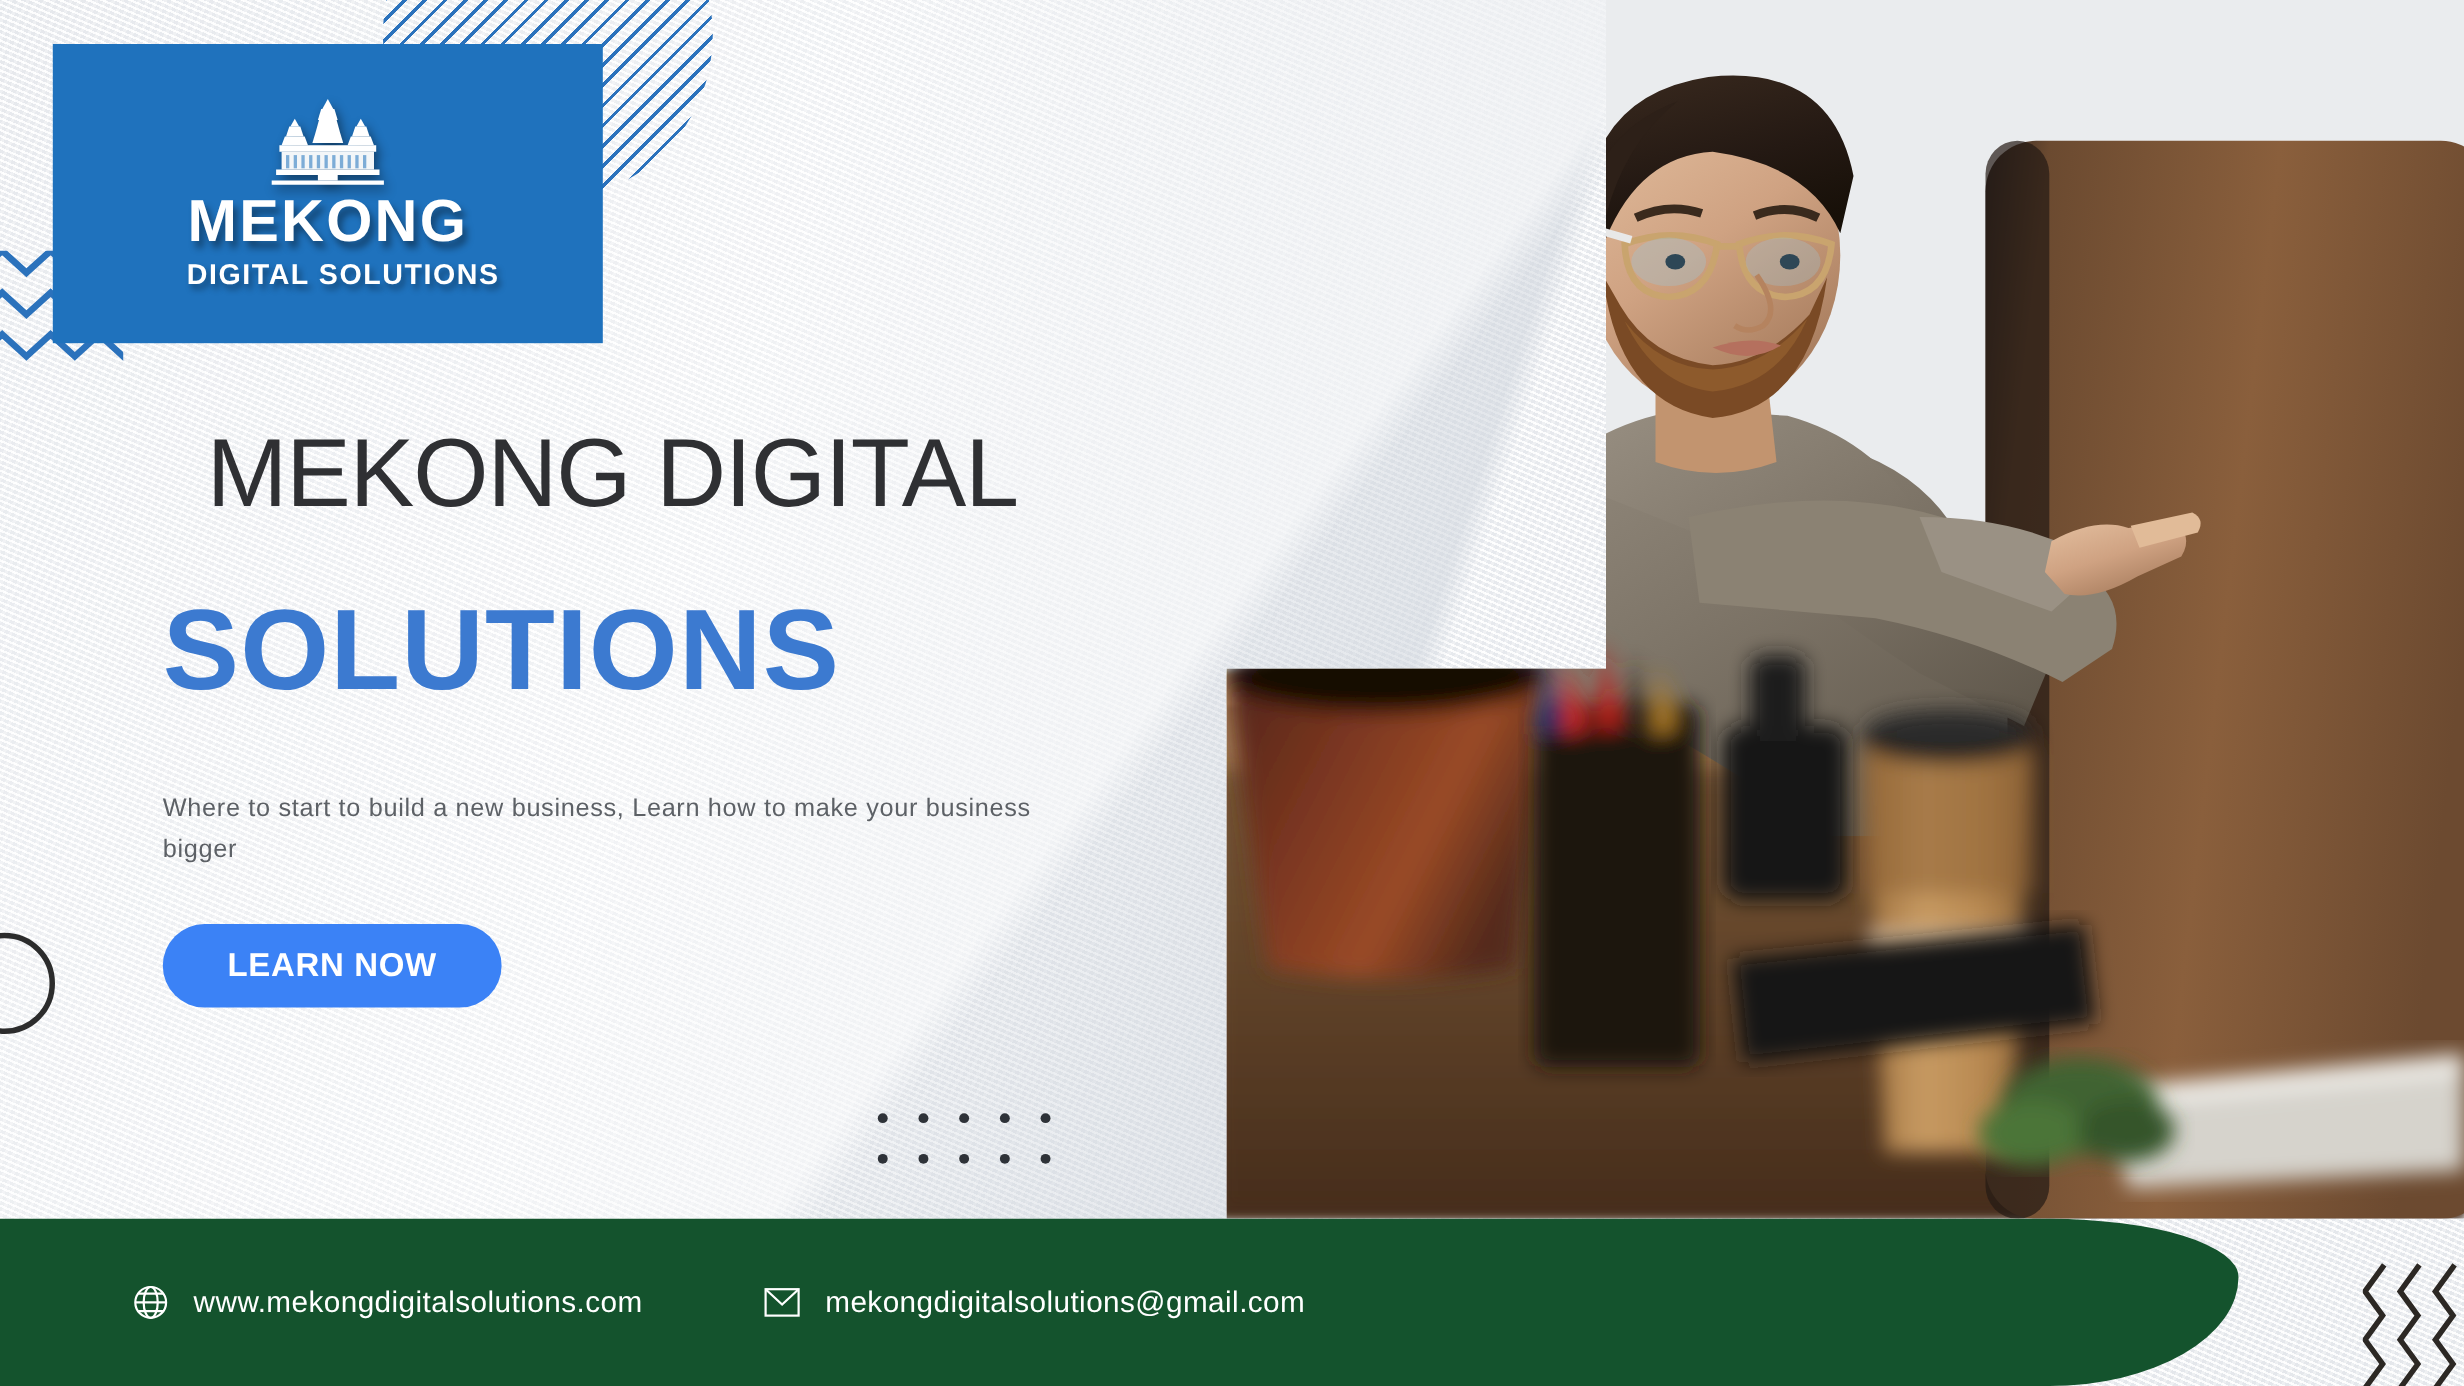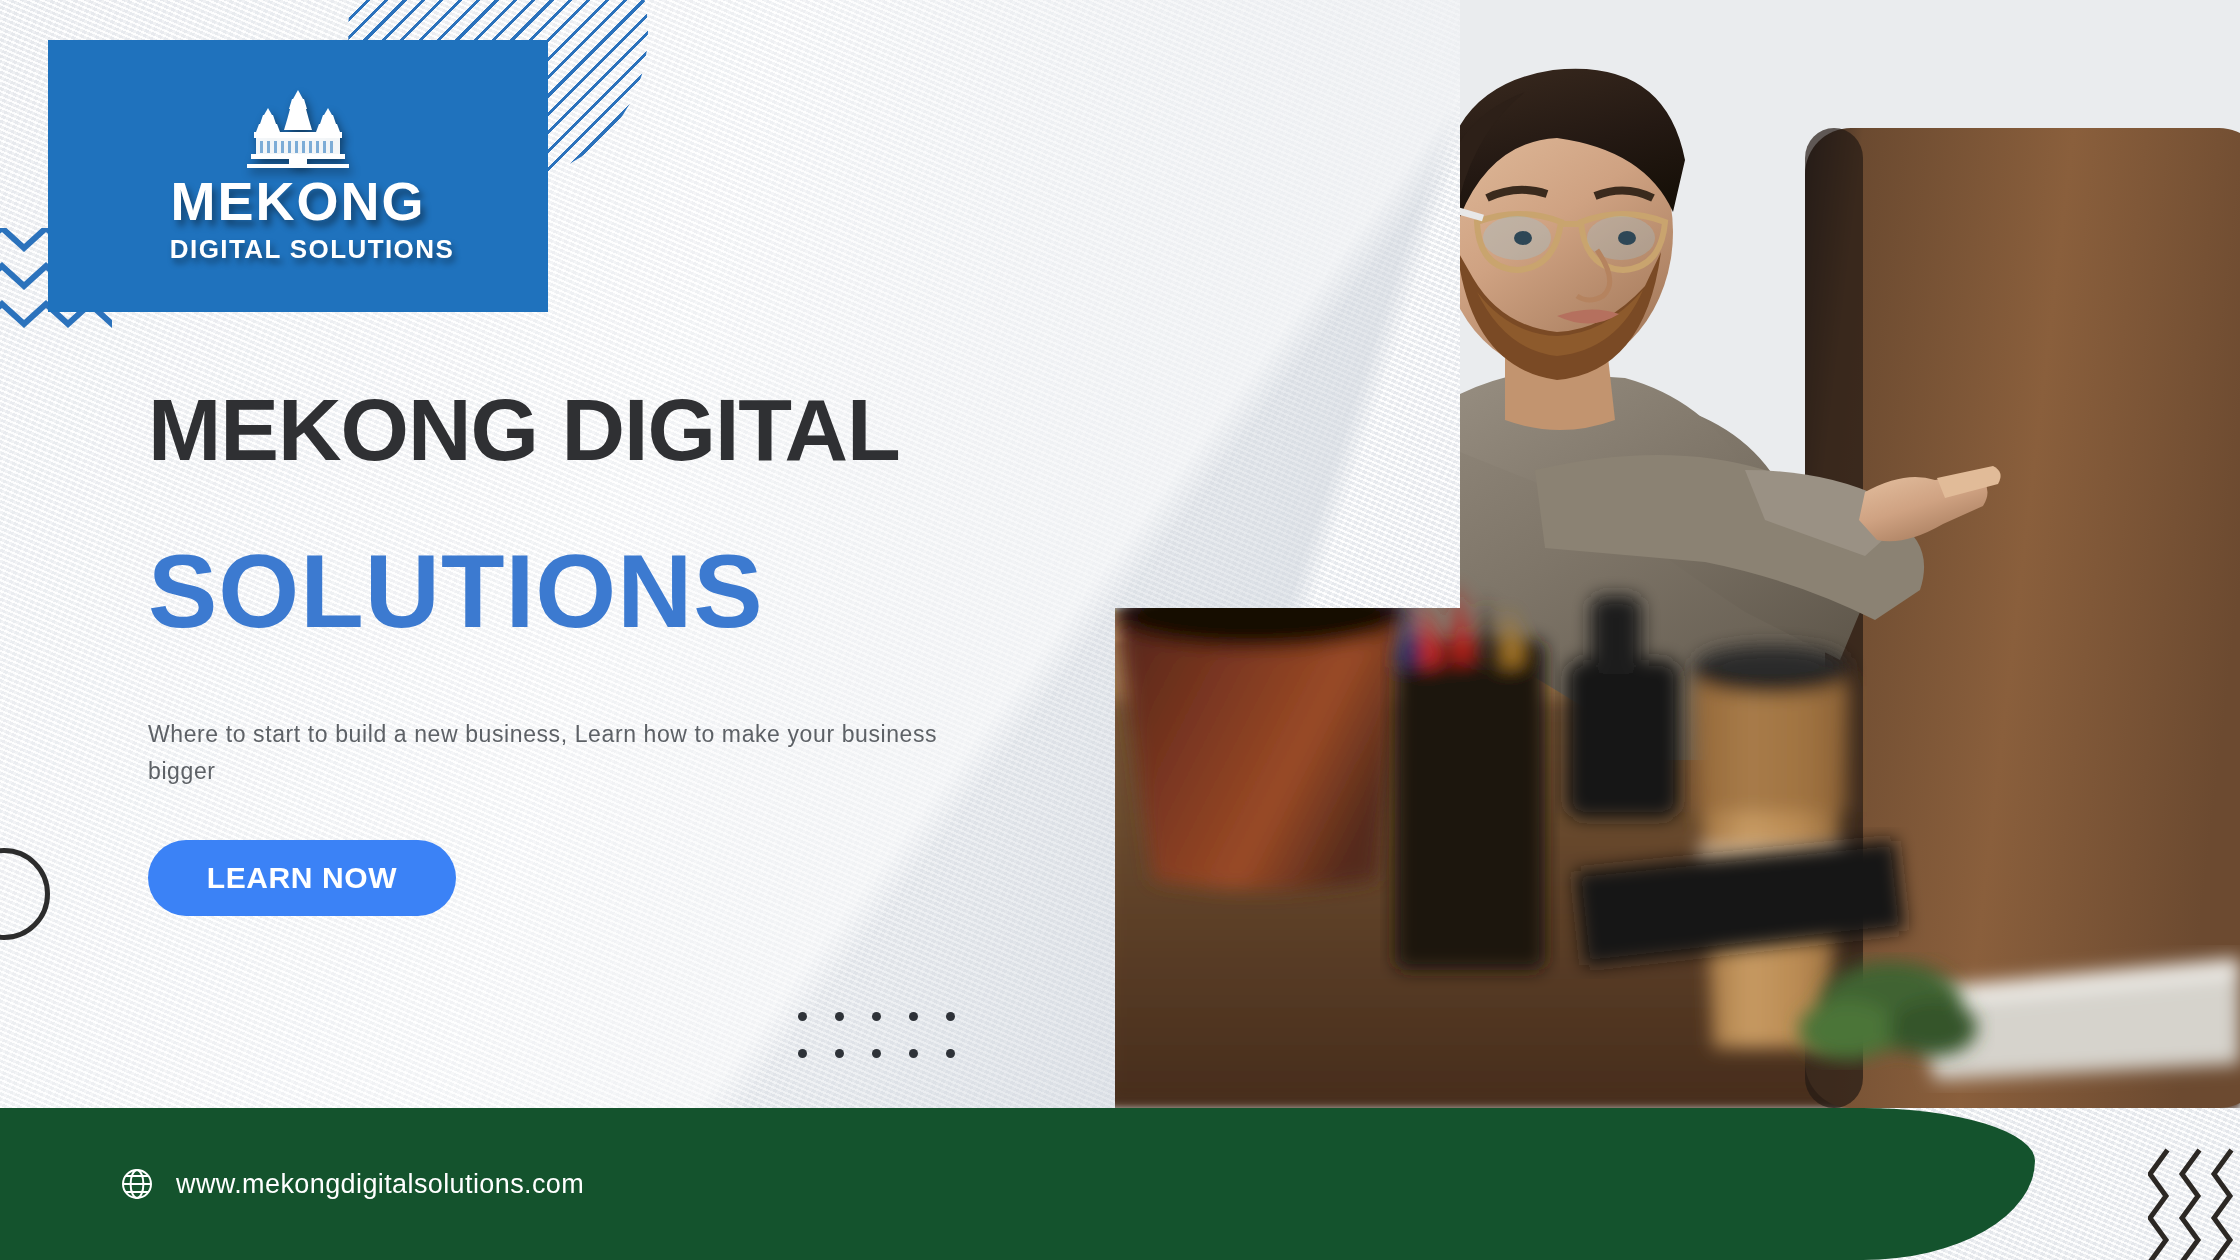--- a/index.html
+++ b/index.html
@@ -95,24 +95,25 @@
   .logo-sub {
     color:#ffffff;
     font-size:26px; font-weight:700;
     letter-spacing:1.4px; margin-top:6px;
     text-shadow:3px 5px 6px rgba(0,0,0,.4);
     margin-left:28px;
   }
   
   .content { position:absolute; left:148px; top:385px; z-index:6; width:1000px; }
   .head-line-1 {
-    font-size:88px; font-weight:700;
+    font-size:88px; font-weight:400;
     letter-spacing:-1px; line-height:1.02;
     color:#2f3033;
     white-space:nowrap;
+    margin-left:40px;
   }
   .head-line-2 {
     font-size:104px; font-weight:800;
     letter-spacing:1px; line-height:1.05;
     color:#3c7ad0;
     margin-top:62px;
     white-space:nowrap;
   }
   .subtitle {
     margin-top:70px;
@@ -437,20 +438,29 @@
           <circle cx="17" cy="17" r="14"></circle>
           <ellipse cx="17" cy="17" rx="6.4" ry="14"></ellipse>
           <line x1="3" y1="17" x2="31" y2="17"></line>
           <line x1="5.6" y1="9" x2="28.4" y2="9"></line>
           <line x1="5.6" y1="25" x2="28.4" y2="25"></line>
         </g>
       </svg>
       <span class="contact-text">www.mekongdigitalsolutions.com</span>
     </div>
 
+    <div class="contact contact-email">
+      <svg width="34" height="30" viewBox="0 0 34 30">
+        <g fill="none" stroke="#ffffff" stroke-width="2">
+          <rect x="2" y="3" width="30" height="24"></rect>
+          <path d="M2 3 L17 17 L32 3"></path>
+        </g>
+      </svg>
+      <span class="contact-text">mekongdigitalsolutions@gmail.com</span>
+    </div>
 
   </div>
 
   <svg class="zigzag-right" viewBox="0 0 96 120">
     <g fill="none" stroke="#2c2824" stroke-width="5" stroke-linecap="square">
       <polyline points="18,4 2,26 18,48 2,70 18,92 2,114"></polyline>
       <polyline points="50,4 34,26 50,48 34,70 50,92 34,114"></polyline>
       <polyline points="82,4 66,26 82,48 66,70 82,92 66,114"></polyline>
     </g>
   </svg>

